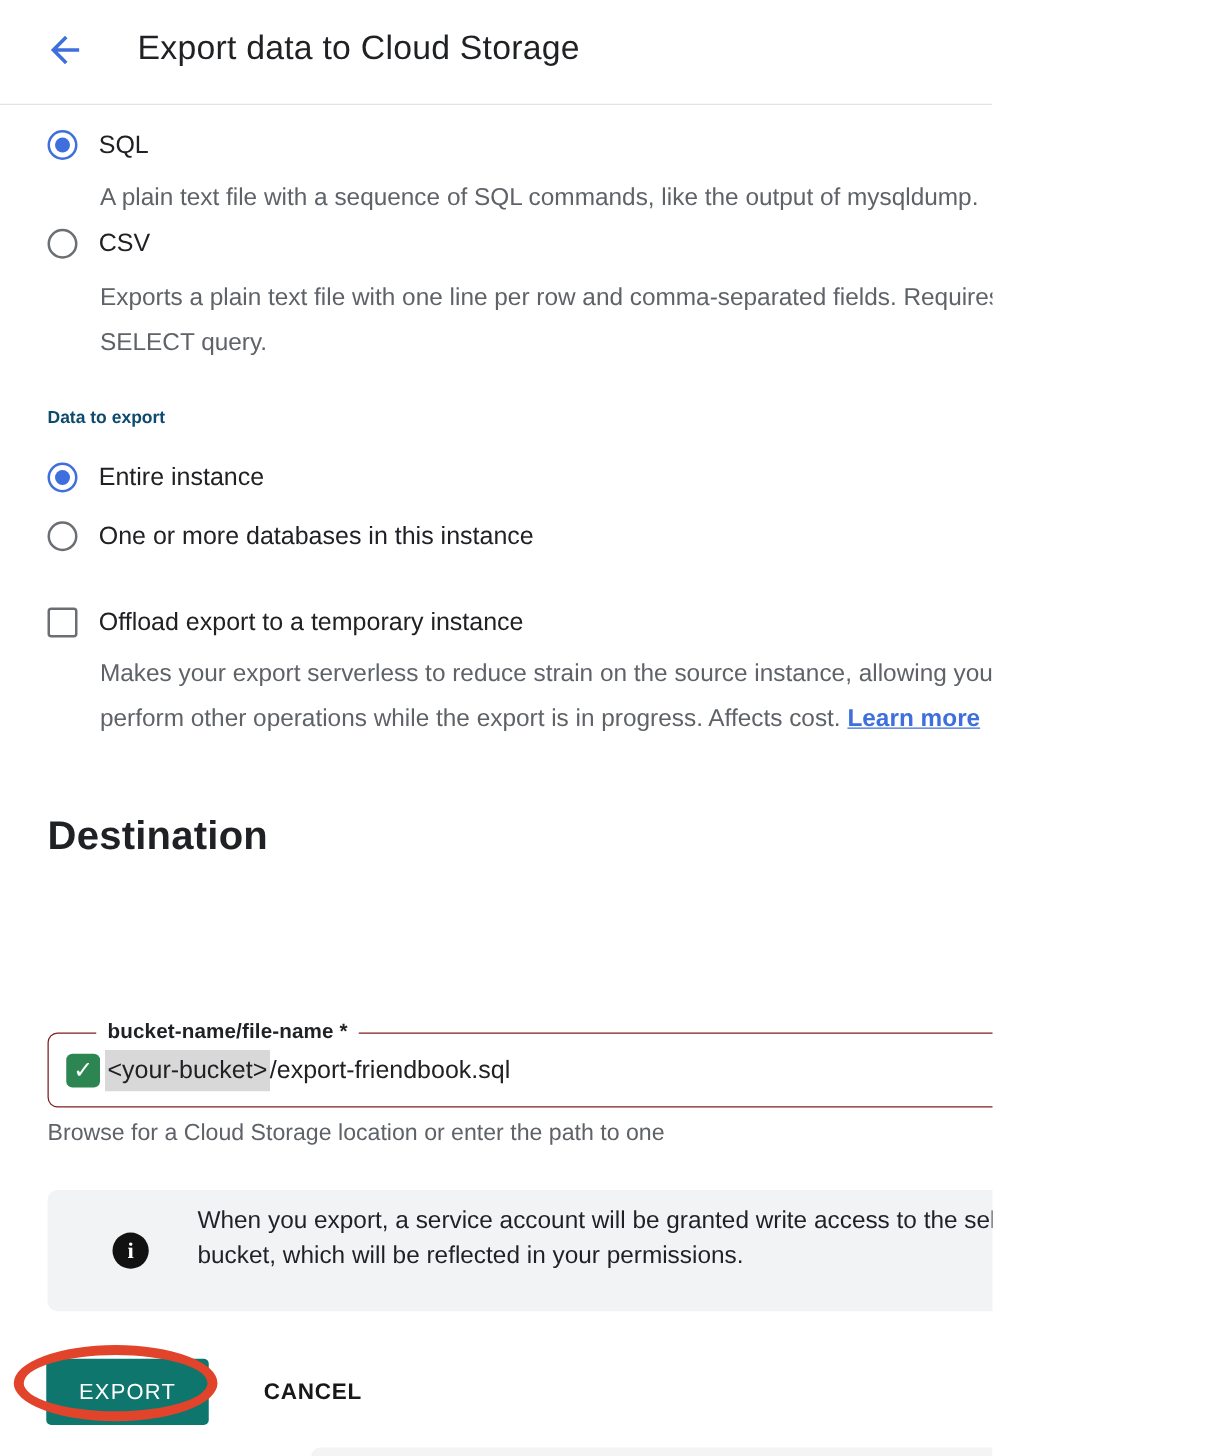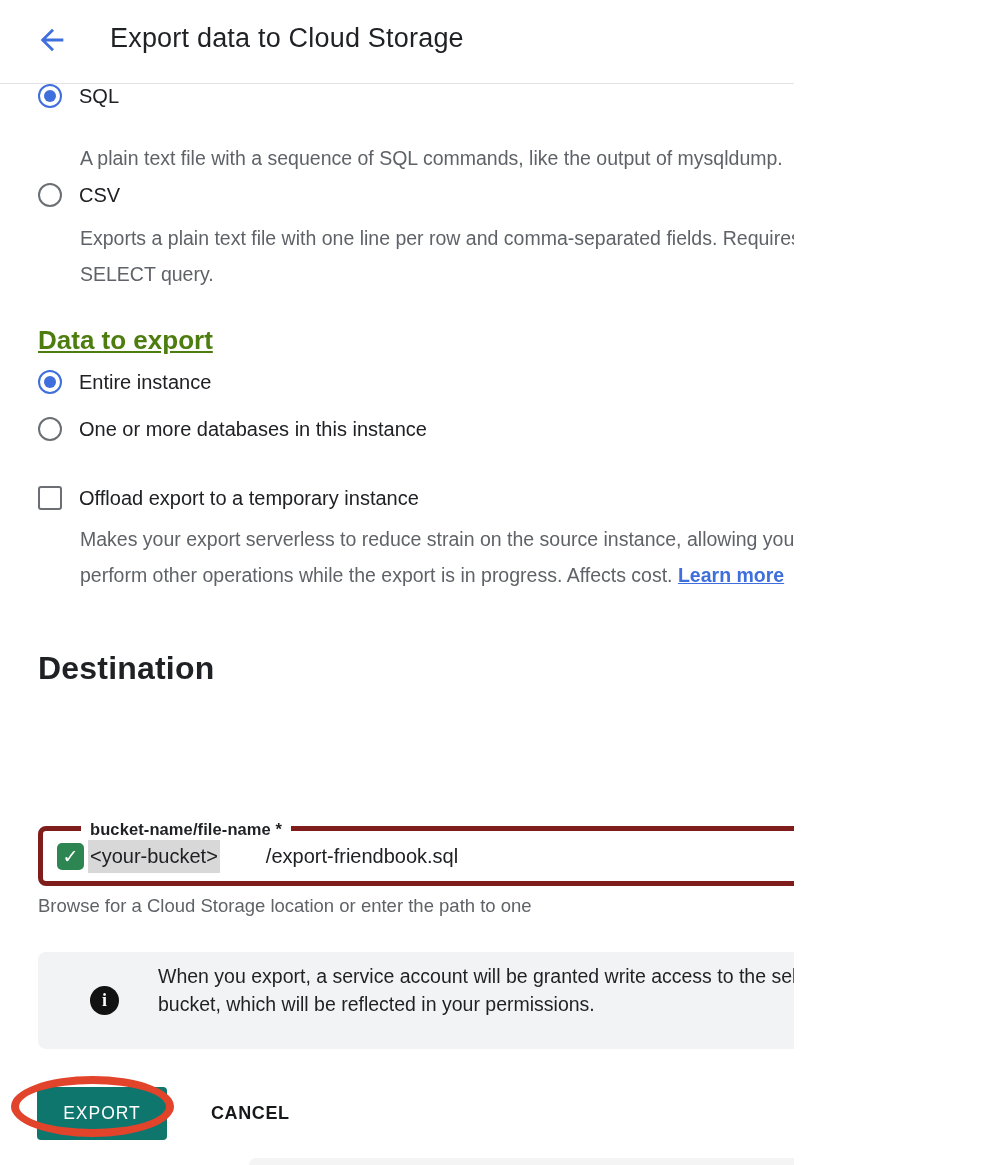--- a/index.html
+++ b/index.html
@@ -49,45 +49,45 @@
   .checkbox {
     width: 24px; height: 24px; border-radius: 3px;
     border: 2px solid #6b6f73; flex: 0 0 auto; background: #fff;
   }
 
   .desc {
     position: absolute; color: #5f6368; font-size: 19.5px; line-height: 36px;
   }
   .link { color: #3e6fdd; text-decoration: underline; cursor: pointer; font-weight: bold; }
 
-  .section-label { position: absolute; font-size: 26px; font-weight: 700; color: #4d7c0f; text-decoration: underline; }
+  .section-label { position: absolute; font-size: 14px; font-weight: 700; color: #0c4a6e; }
 
   .h1 {
     position: absolute; font-size: 32px; font-weight: 700; color: #1f2124; letter-spacing: 0.2px;
   }
   .para { position: absolute; font-size: 20px; line-height: 37px; color: #202124; }
 
   
   .field {
     position: absolute; left: 38px; top: 826px; width: 920px; height: 60px;
-    border: 5px solid #7f1d1d; border-radius: 8px; background: #fff;
+    border: 1px solid #7f1d1d; border-radius: 8px; background: #fff;
     display: flex; align-items: center; padding: 0 14px;
   }
   .field-label {
     position: absolute; top: -11px; left: 38px;
     background: #ffffff; padding: 0 9px;
     font-size: 16.5px; font-weight: 700; color: #1f2124; letter-spacing: 0.1px;
     white-space: nowrap;
   }
   .check-icon {
     width: 27px; height: 27px; border-radius: 5px; background: #2d8651;
     color: #fff; display: flex; align-items: center; justify-content: center;
     font-size: 19px; font-weight: 700; flex: 0 0 auto; margin-right: 4px;
   }
-  .field-value { font-size: 20px; color: #202124; display: flex; align-items: center; gap: 46px; }
+  .field-value { font-size: 20px; color: #202124; display: flex; align-items: center; }
   .value-highlight { background: #d8d8d8; padding: 5px 2px; }
   .browse-btn {
     position: absolute; right: 22px; top: 0; height: 100%;
     display: flex; align-items: center;
     font-size: 22px; font-weight: 500; letter-spacing: 0.8px; color: #17181a;
     cursor: pointer;
   }
   .field-helper {
     position: absolute; left: 38px; top: 895px;
     font-size: 18.5px; color: #5f6368;
@@ -146,21 +146,21 @@
     <div class="back-btn">
       <span>
         <svg viewBox="0 0 24 24" width="34" height="34" style="fill:#3e6fdd">
           <path d="M20 11H7.83l5.59-5.59L12 4l-8 8 8 8 1.41-1.41L7.83 13H20v-2z"></path>
         </svg>
       </span>
     </div>
     <div class="page-title">Export data to Cloud Storage</div>
   </div>
 
-  <div class="opt-row" style="left:38px; top:84px;align-items:flex-end;">
+  <div class="opt-row" style="left:38px; top:104px;align-items:flex-end;">
     <span class="radio selected"></span>
     <span class="opt-label">SQL</span>
   </div>
   <div class="desc" style="left:80px; top:140px; width:860px;">A plain text file with a sequence of SQL commands, like the output of mysqldump.</div>
 
   <div class="opt-row" style="left:38px; top:183px;">
     <span class="radio"></span>
     <span class="opt-label">CSV</span>
   </div>
   <div class="desc" style="left:80px; top:220px; width:810px;">Exports a plain text file with one line per row and comma-separated fields. Requires SQL SELECT query.</div>

